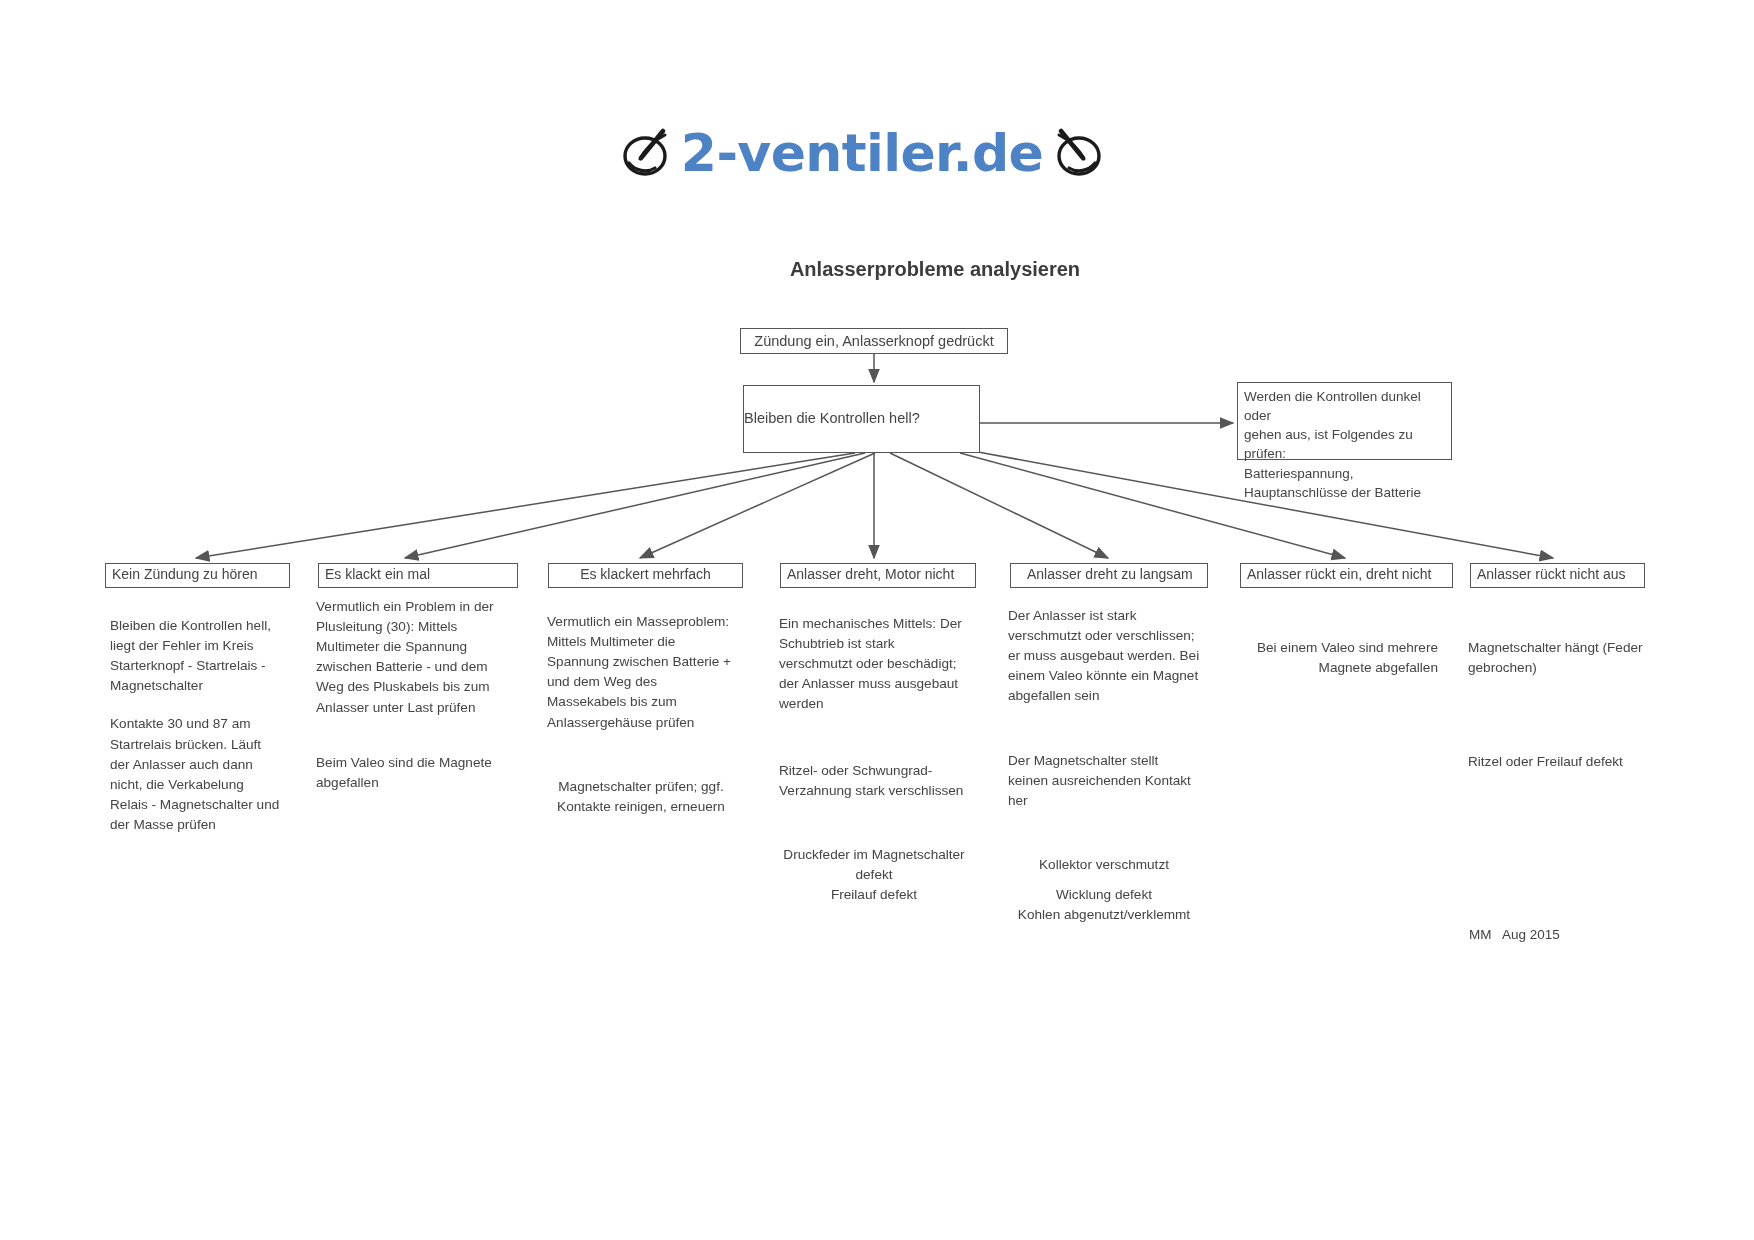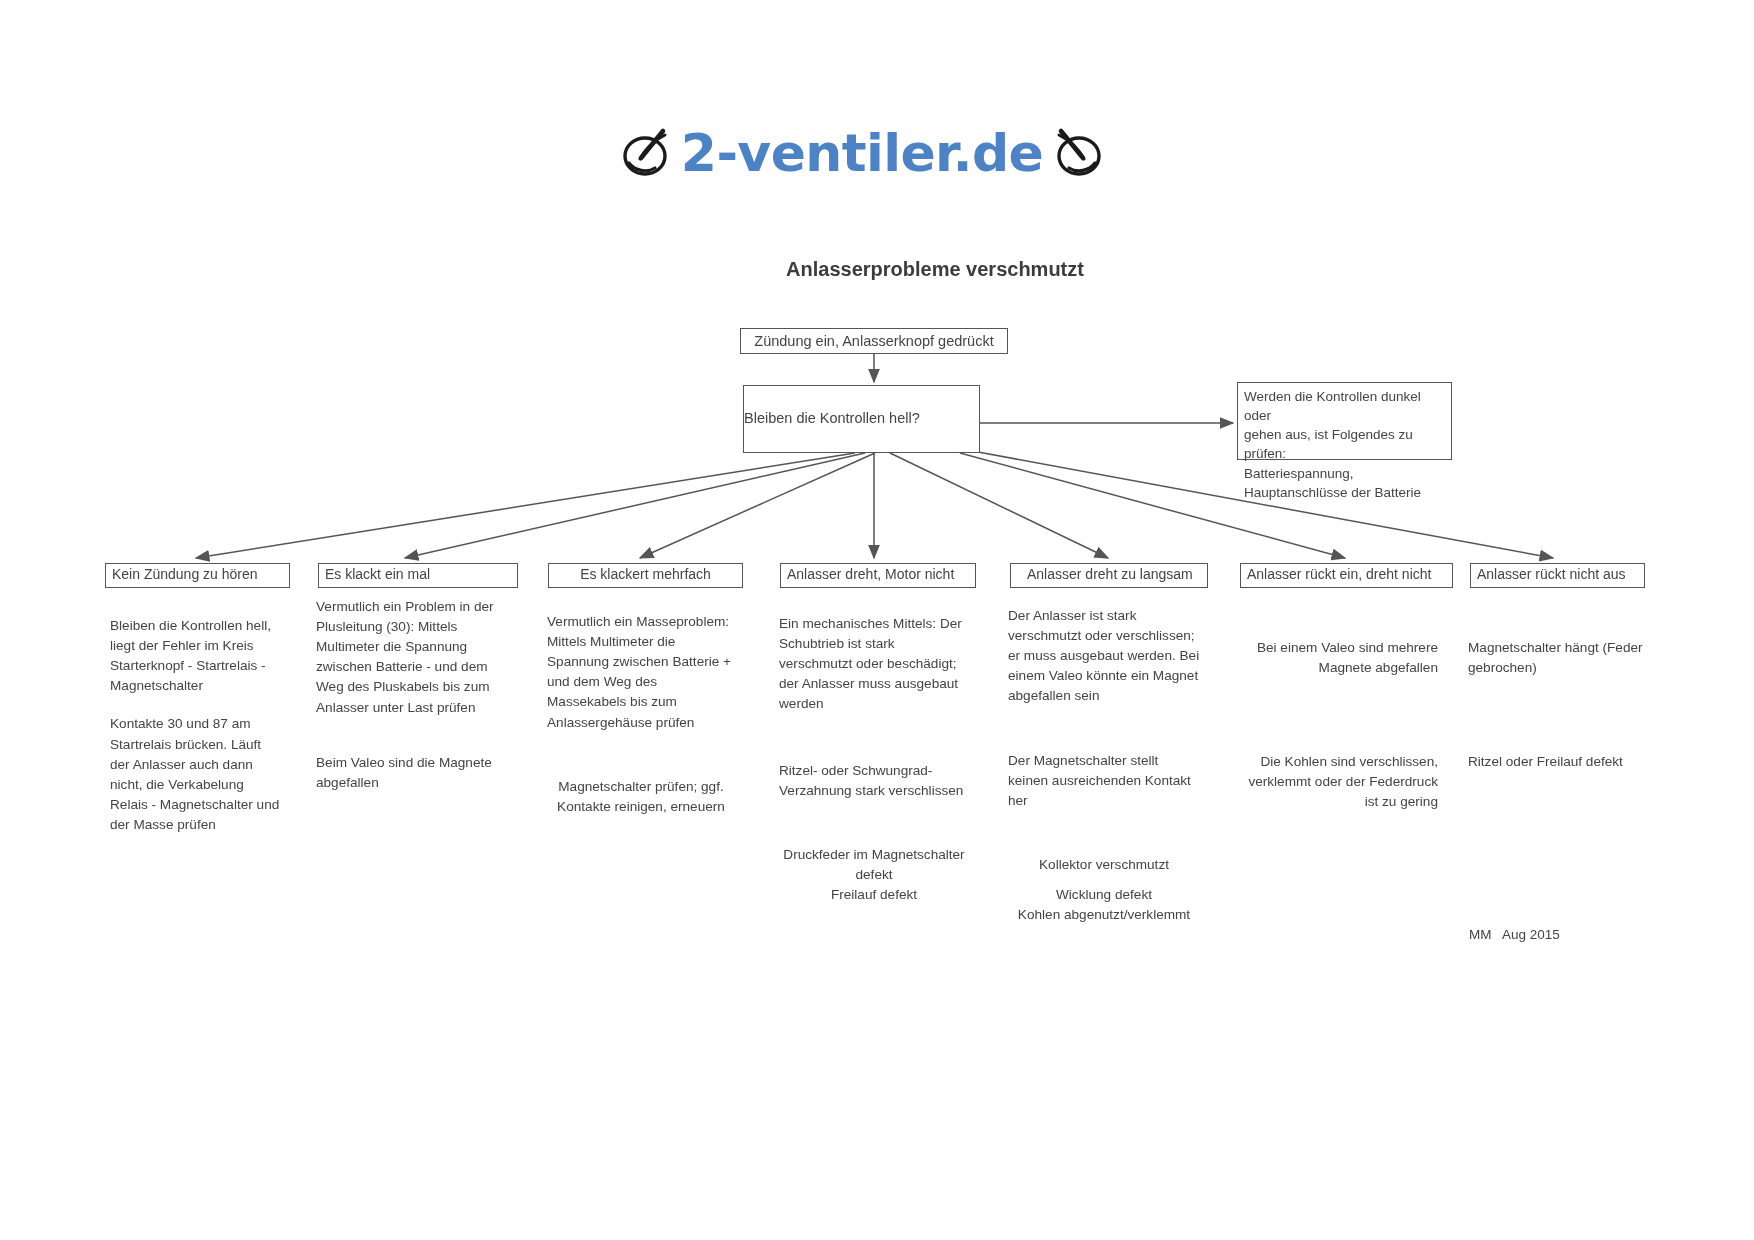--- a/index.html
+++ b/index.html
@@ -158,21 +158,21 @@
           <ellipse cx="26" cy="33" rx="20" ry="18" fill="none" stroke="#1b1b1b" stroke-width="3.4"></ellipse>
           <path d="M44 8 L22 35" stroke="#1b1b1b" stroke-width="4.6" stroke-linecap="round" fill="none"></path>
           <path d="M46 12 C34 18 26 26 21 36" stroke="#1b1b1b" stroke-width="3" fill="none" stroke-linecap="round"></path>
           <path d="M10 40 C16 48 28 50 36 45" stroke="#1b1b1b" stroke-width="3.2" fill="none" stroke-linecap="round"></path>
         </g>
       </svg>
     </span>
   </div>
 
   <div id="doc-title">
-    <span>Anlasserprobleme verschmutzt</span>
+    <span>Anlasserprobleme analysieren</span>
   </div>
 
   <svg id="arrows" viewBox="0 0 1754 1240">
     <defs>
       <marker id="ah" markerWidth="11" markerHeight="11" refX="9" refY="4" orient="auto" markerUnits="strokeWidth">
         <path d="M0,0 L10,4 L0,8 z" fill="#555555"></path>
       </marker>
     </defs>
 
     <line x1="874" y1="354" x2="874" y2="382" stroke="#555555" stroke-width="1.5" marker-end="url(#ah)"></line>
@@ -236,21 +236,20 @@
   <div class="col" style="left:1008px; top:606px; width:192px;">
     <p class="para">Der Anlasser ist stark verschmutzt oder verschlissen; er muss ausgebaut werden. Bei einem Valeo könnte ein Magnet abgefallen sein</p>
     <p class="para" style="margin-top:44px">Der Magnetschalter stellt keinen ausreichenden Kontakt her</p>
     <p class="para center" style="margin-top:44px">Kollektor verschmutzt</p>
     <p class="para center" style="margin-top:10px">Wicklung defekt</p>
     <p class="para center">Kohlen abgenutzt/verklemmt</p>
   </div>
 
   <div class="col" style="left:1238px; top:638px; width:200px;text-align:right;">
     <p class="para">Bei einem Valeo sind mehrere Magnete abgefallen</p>
-    <p class="para" style="margin-top:74px">Die Kohlen sind verschlissen, verklemmt oder der Federdruck ist zu gering</p>
   </div>
 
   <div class="col" style="left:1468px; top:638px; width:195px;">
     <p class="para">Magnetschalter hängt (Feder gebrochen)</p>
     <p class="para" style="margin-top:74px">Ritzel oder Freilauf defekt</p>
   </div>
 
   <div id="footer">MM   Aug 2015</div>
 
 </div>

